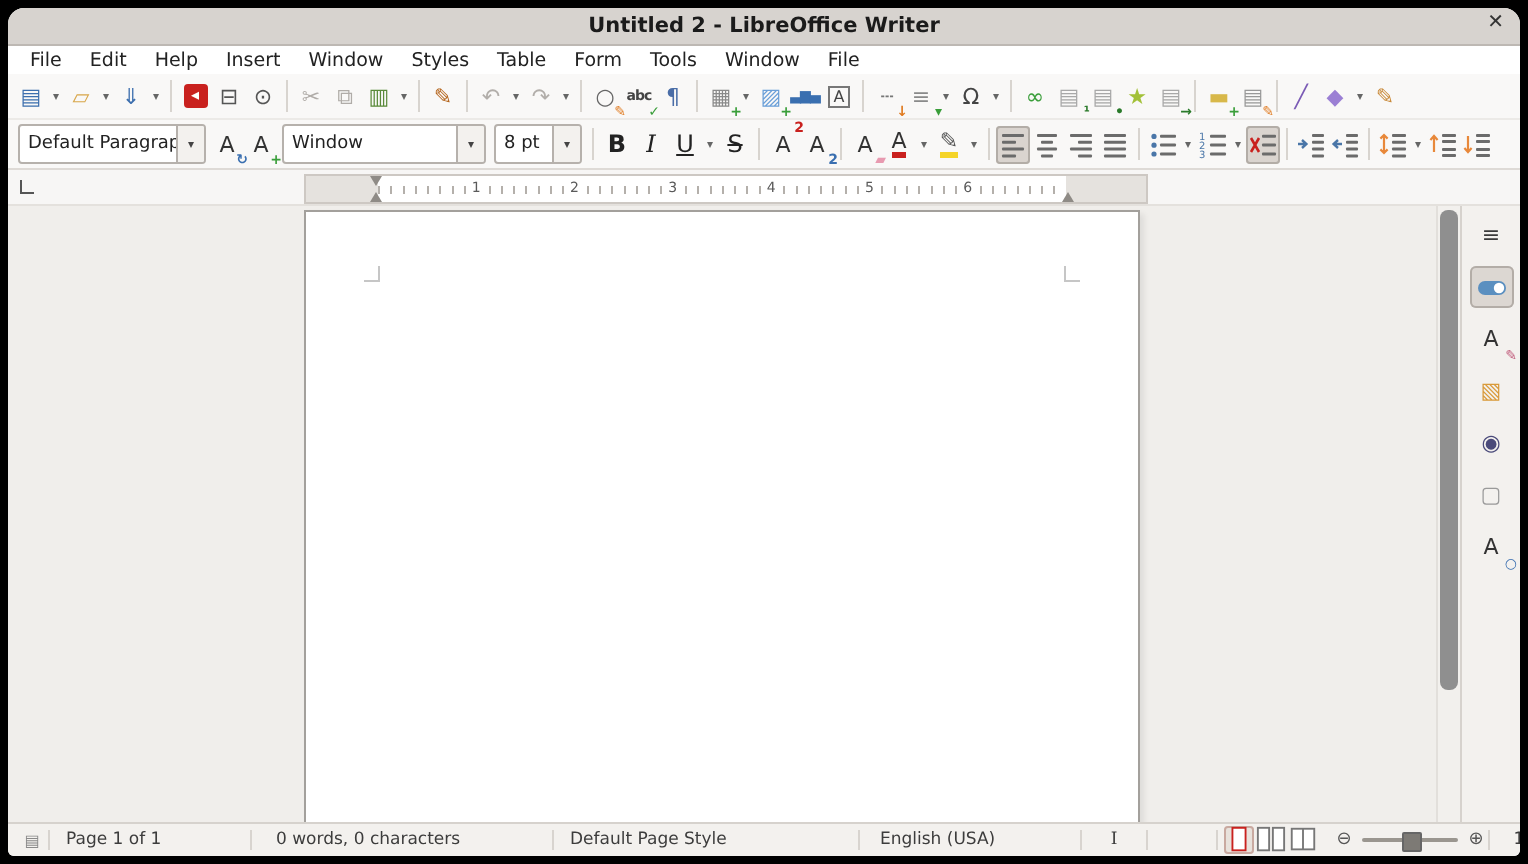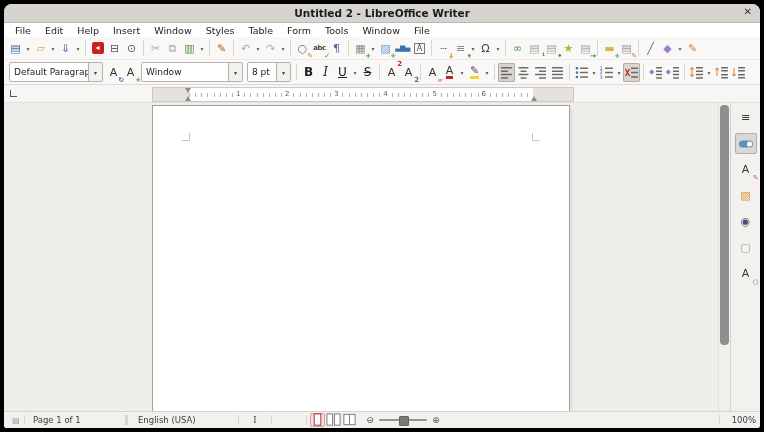--- a/index.html
+++ b/index.html
@@ -499,21 +499,23 @@
           <span class="g2" style="color: rgb(58, 111, 176);">○</span>
         </div>
       </div>
   </div>
 
   <div class="statusbar">
     <span class="sb-ic">▤</span>
     <span class="ssep"></span>
     <span class="sb sb-page">Page 1 of 1</span>
     <span class="ssep"></span>
-    <span class="ssep"></span>
+    <span class="sb sb-words">0 words, 0 characters</span>
+    <span class="ssep"></span>
+    <span class="sb sb-style">Default Page Style</span>
     <span class="ssep"></span>
     <span class="sb sb-lang">English (USA)</span>
     <span class="ssep"></span>
     <span class="sb sb-sel">I</span>
     <span class="ssep"></span>
     <span class="sb sb-blank"></span>
     <span class="ssep"></span>
     <div class="views" id="views">
         <div class="vbtn active">
           <svg width="16" height="16" viewBox="0 0 16 16">

